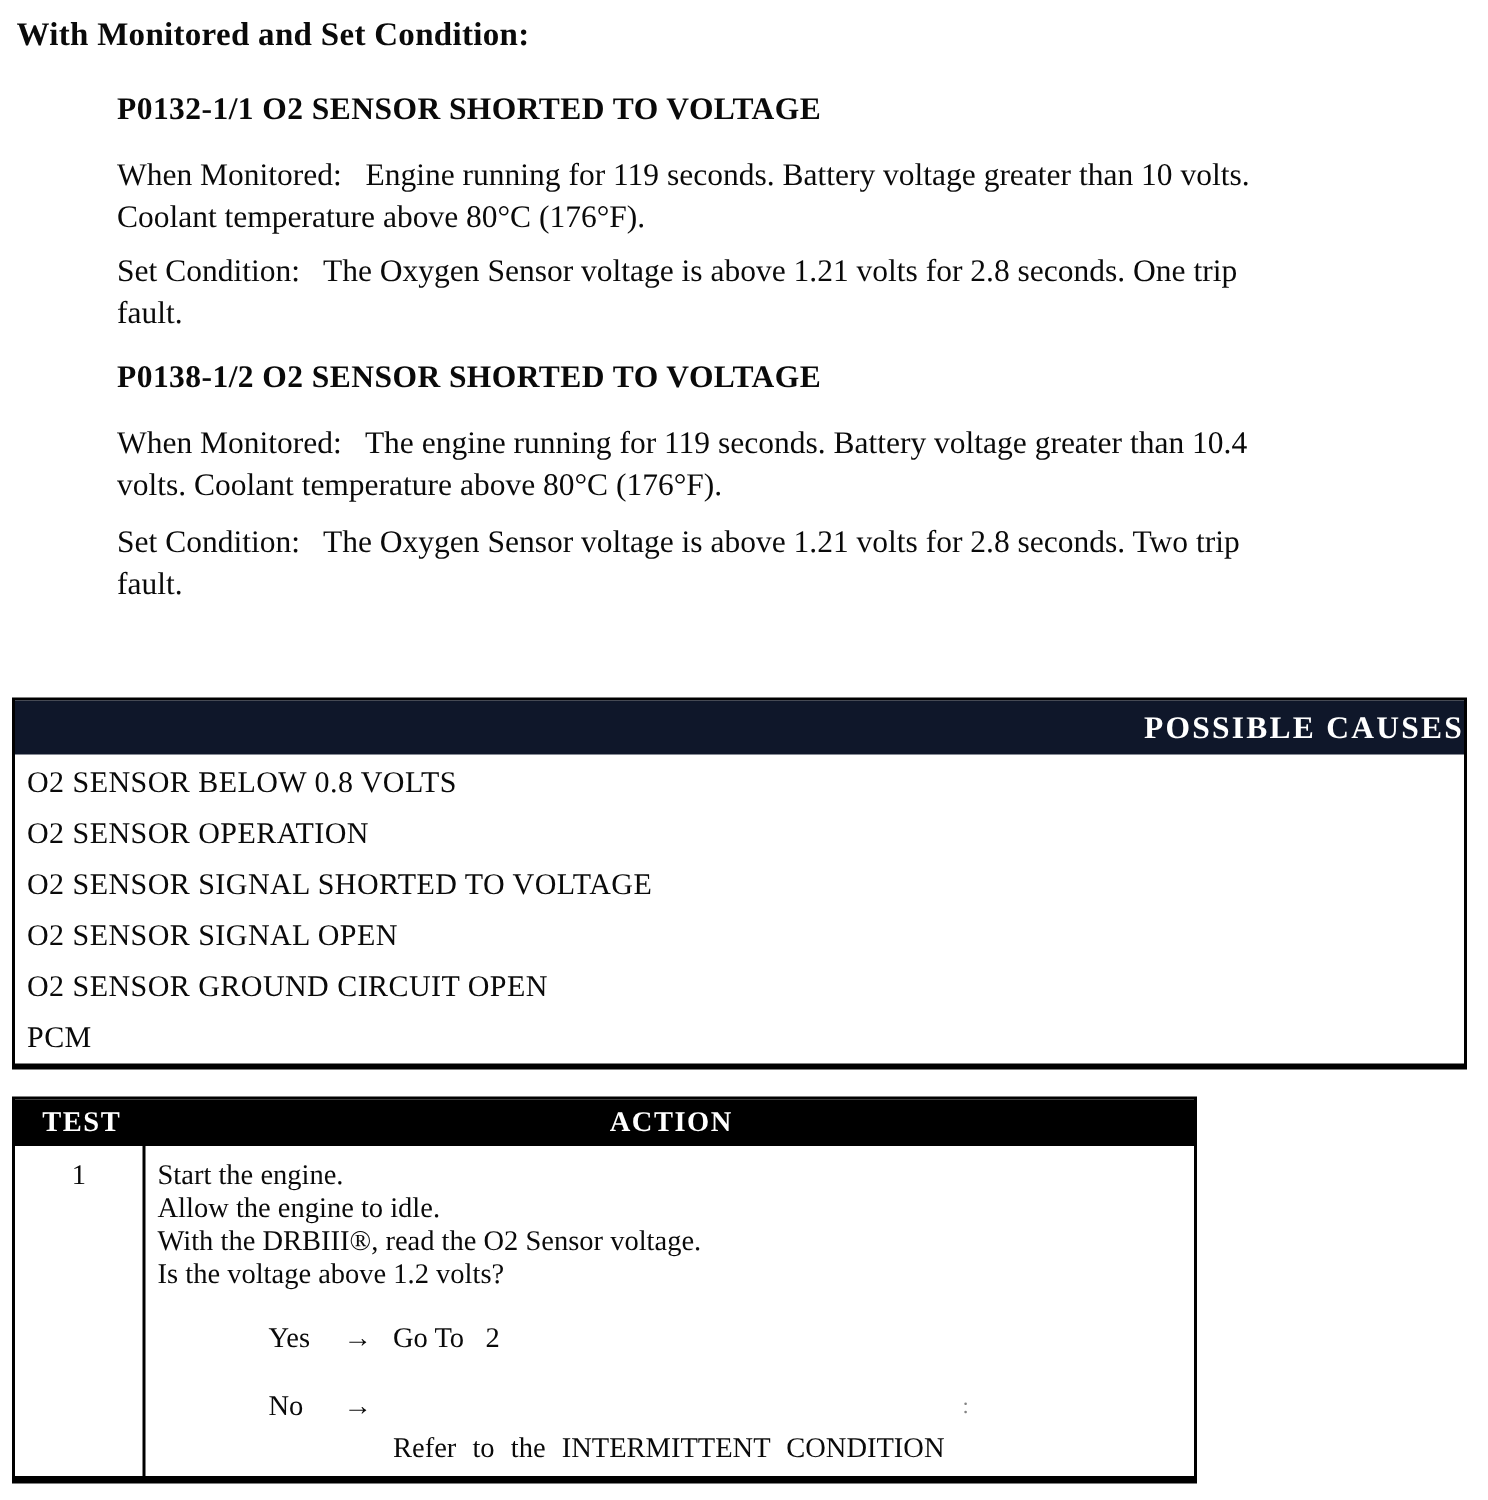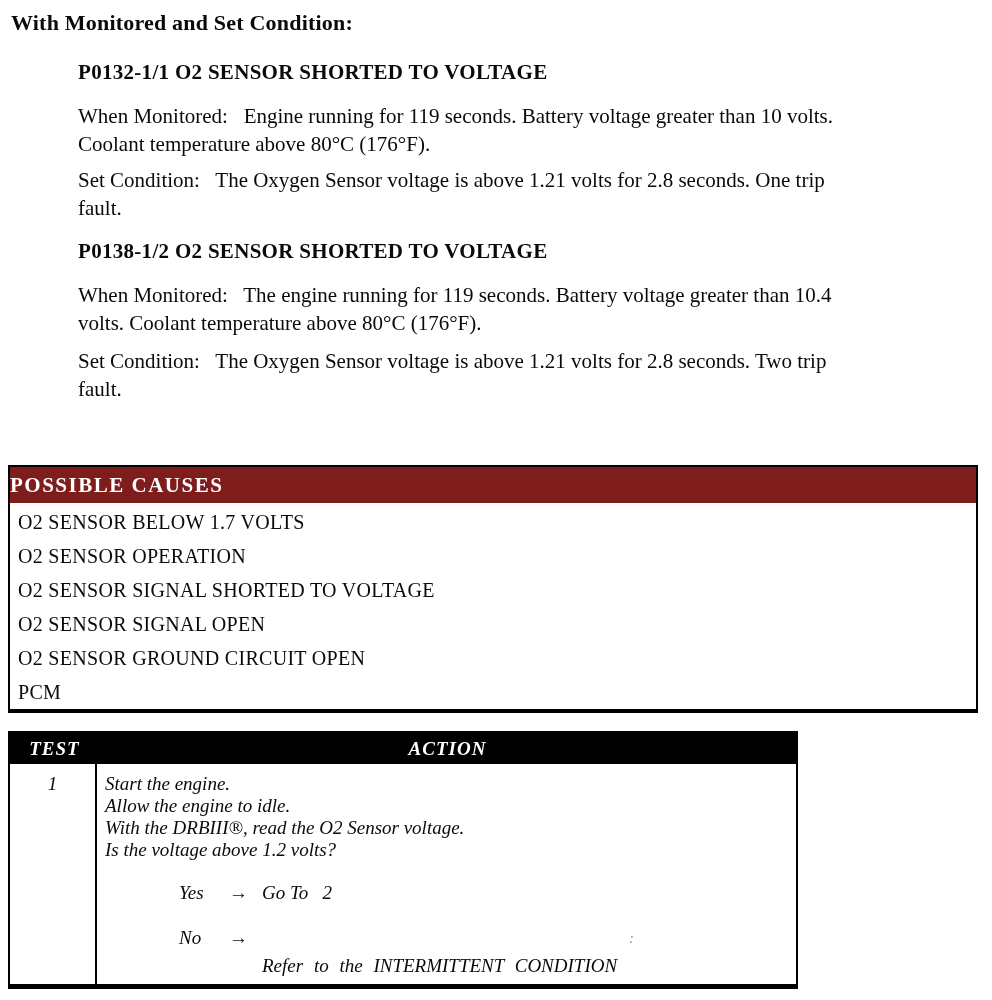--- a/index.html
+++ b/index.html
@@ -30,39 +30,39 @@
   .dtc-para.set2 { margin-top:10px; }
   .para-line { white-space:pre; }
 
   
   .causes-table {
     position:absolute; left:8px; top:465px; width:970px;
     border:2px solid #000; border-bottom-width:4px;
     background:#fff; box-sizing:border-box;
   }
   .band {
-    background:#7f1d1d; color:#ffffff;
-    font-weight:bold; text-align:left;
+    background:#0f172a; color:#ffffff;
+    font-weight:bold; text-align:right;
   }
   .causes-band {
     height:36px; line-height:36px;
     font-size:21px; letter-spacing:1.5px;
   }
   .causes-body { padding-top:2px; }
   .causes-row {
     height:34px; display:flex; align-items:center;
     padding-left:8px; font-size:20px; letter-spacing:0.3px;
     white-space:pre;
   }
 
   
   .test-table {
     position:absolute; left:8px; top:731px; width:790px;
     border:2px solid #000; border-bottom-width:5px;
-    background:#fff; box-sizing:border-box;font-style:italic;
+    background:#fff; box-sizing:border-box;
   }
   .test-band {
     height:31px; display:flex; align-items:center;
     background:#000000; color:#ffffff;
     font-size:19px; font-weight:bold; letter-spacing:1px;
   }
   .test-col-h { width:89px; text-align:center; }
   .action-col-h { flex:1; text-align:center; }
   .test-body { display:flex; height:220px; }
   .test-num-col {
@@ -109,21 +109,21 @@
     </div>
     <div class="dtc-para set2">
       <div class="para-line">Set Condition:   The Oxygen Sensor voltage is above 1.21 volts for 2.8 seconds. Two trip</div>
       <div class="para-line">fault.</div>
     </div>
   </div>
 
   <div class="causes-table">
     <div class="band causes-band">POSSIBLE CAUSES</div>
     <div class="causes-body">
-      <div class="causes-row">O2 SENSOR BELOW 1.7 VOLTS</div>
+      <div class="causes-row">O2 SENSOR BELOW 0.8 VOLTS</div>
       <div class="causes-row">O2 SENSOR OPERATION</div>
       <div class="causes-row">O2 SENSOR SIGNAL SHORTED TO VOLTAGE</div>
       <div class="causes-row">O2 SENSOR SIGNAL OPEN</div>
       <div class="causes-row">O2 SENSOR GROUND CIRCUIT OPEN</div>
       <div class="causes-row">PCM</div>
     </div>
   </div>
 
   <div class="test-table">
     <div class="test-band">

